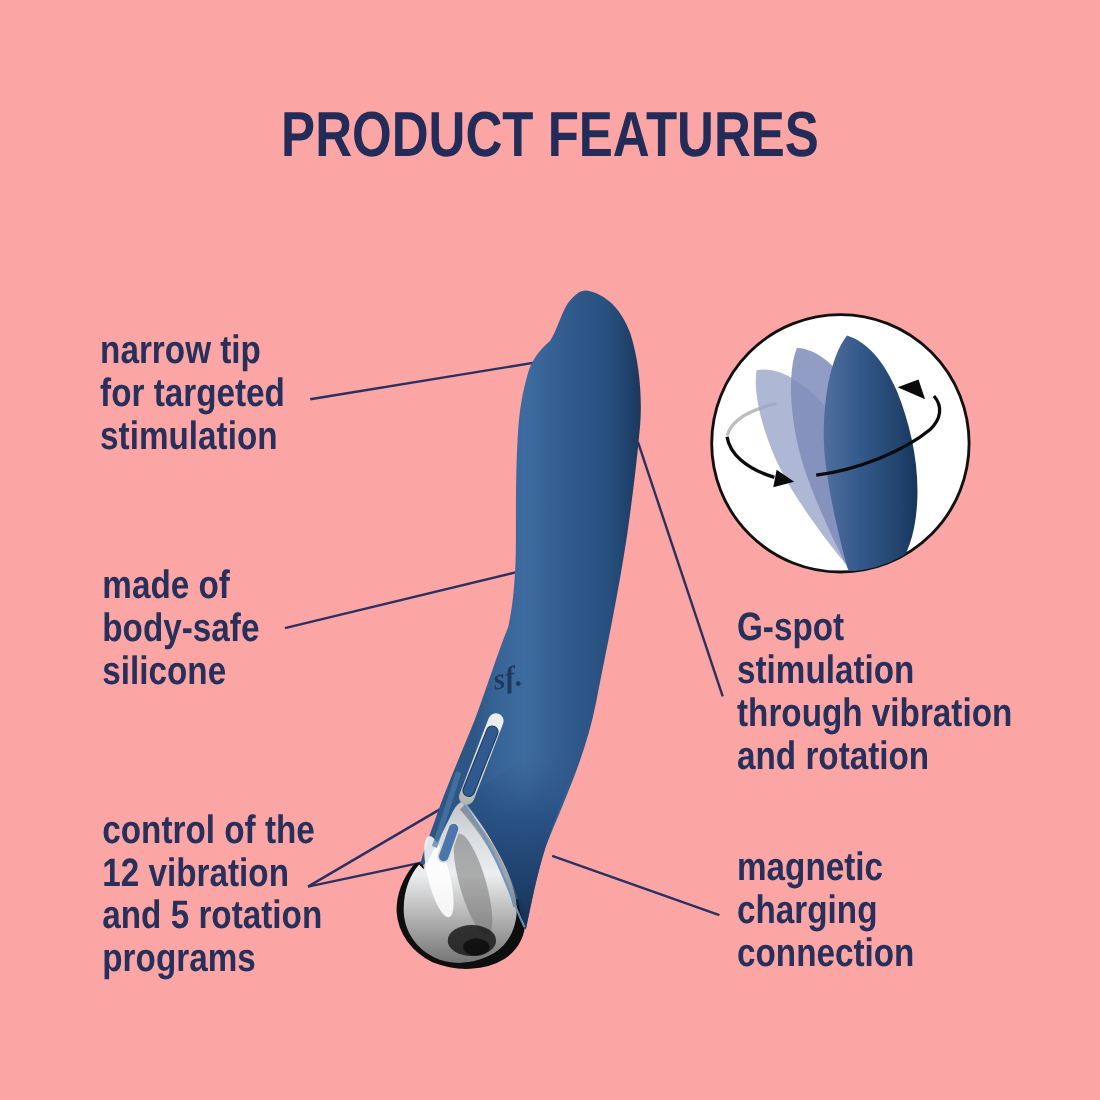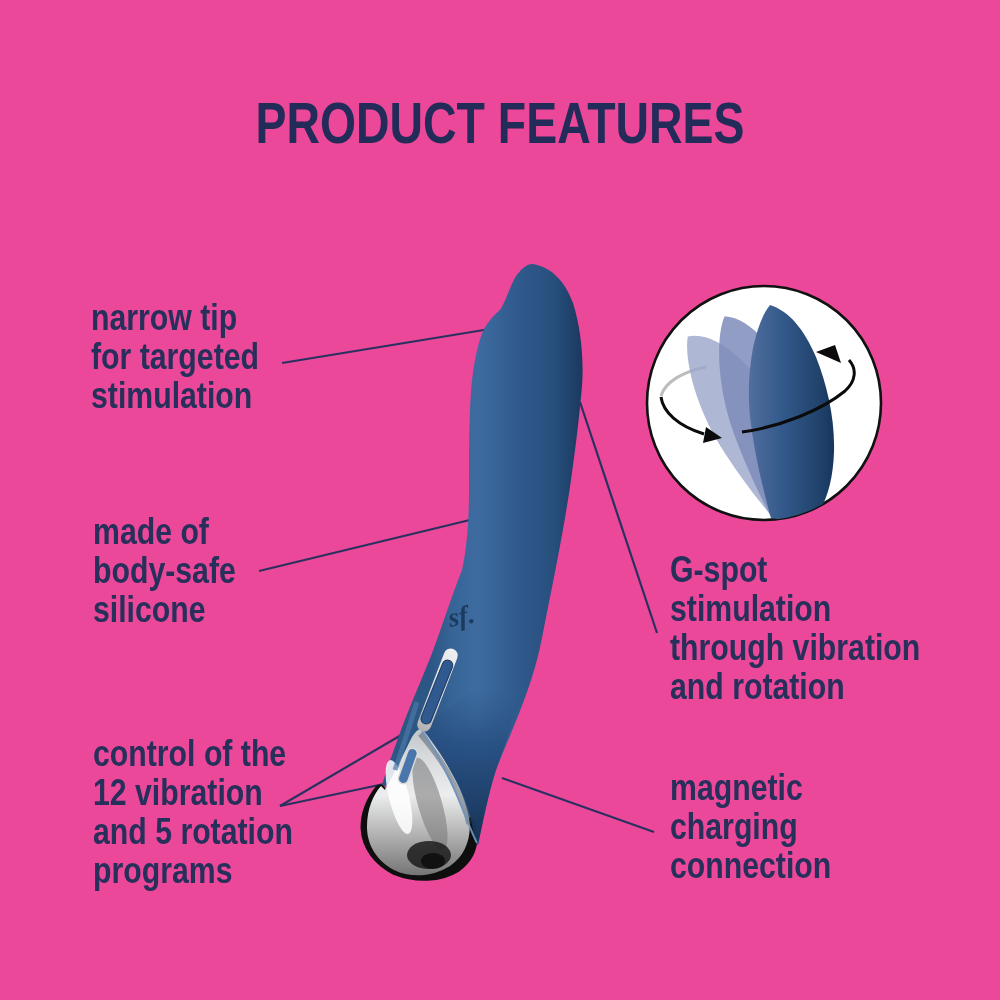--- a/index.html
+++ b/index.html
@@ -1,16 +1,16 @@
 <!DOCTYPE html>
 <html><head>
 <meta charset="utf-8">
 <style>
   html,body{margin:0;padding:0;background:#ffffff;}
-  #canvas{position:relative;width:1000px;height:1000px;background:#ec4899;overflow:hidden;
+  #canvas{position:relative;width:1000px;height:1000px;background:#fca5a5;overflow:hidden;
           font-family:"Liberation Sans", sans-serif;}
   .lbl{position:absolute;font-weight:bold;font-size:36px;line-height:39px;color:#272f5b;
        white-space:nowrap;transform:scaleX(0.84);transform-origin:left top;}
   #title{position:absolute;left:0;top:89px;width:1000px;text-align:center;
          font-weight:bold;font-size:58px;color:#232b59;transform:scaleX(0.8);transform-origin:center top;}
   svg{position:absolute;left:0;top:0;}
 </style>
 </head>
 <body>
 <div id="canvas">

